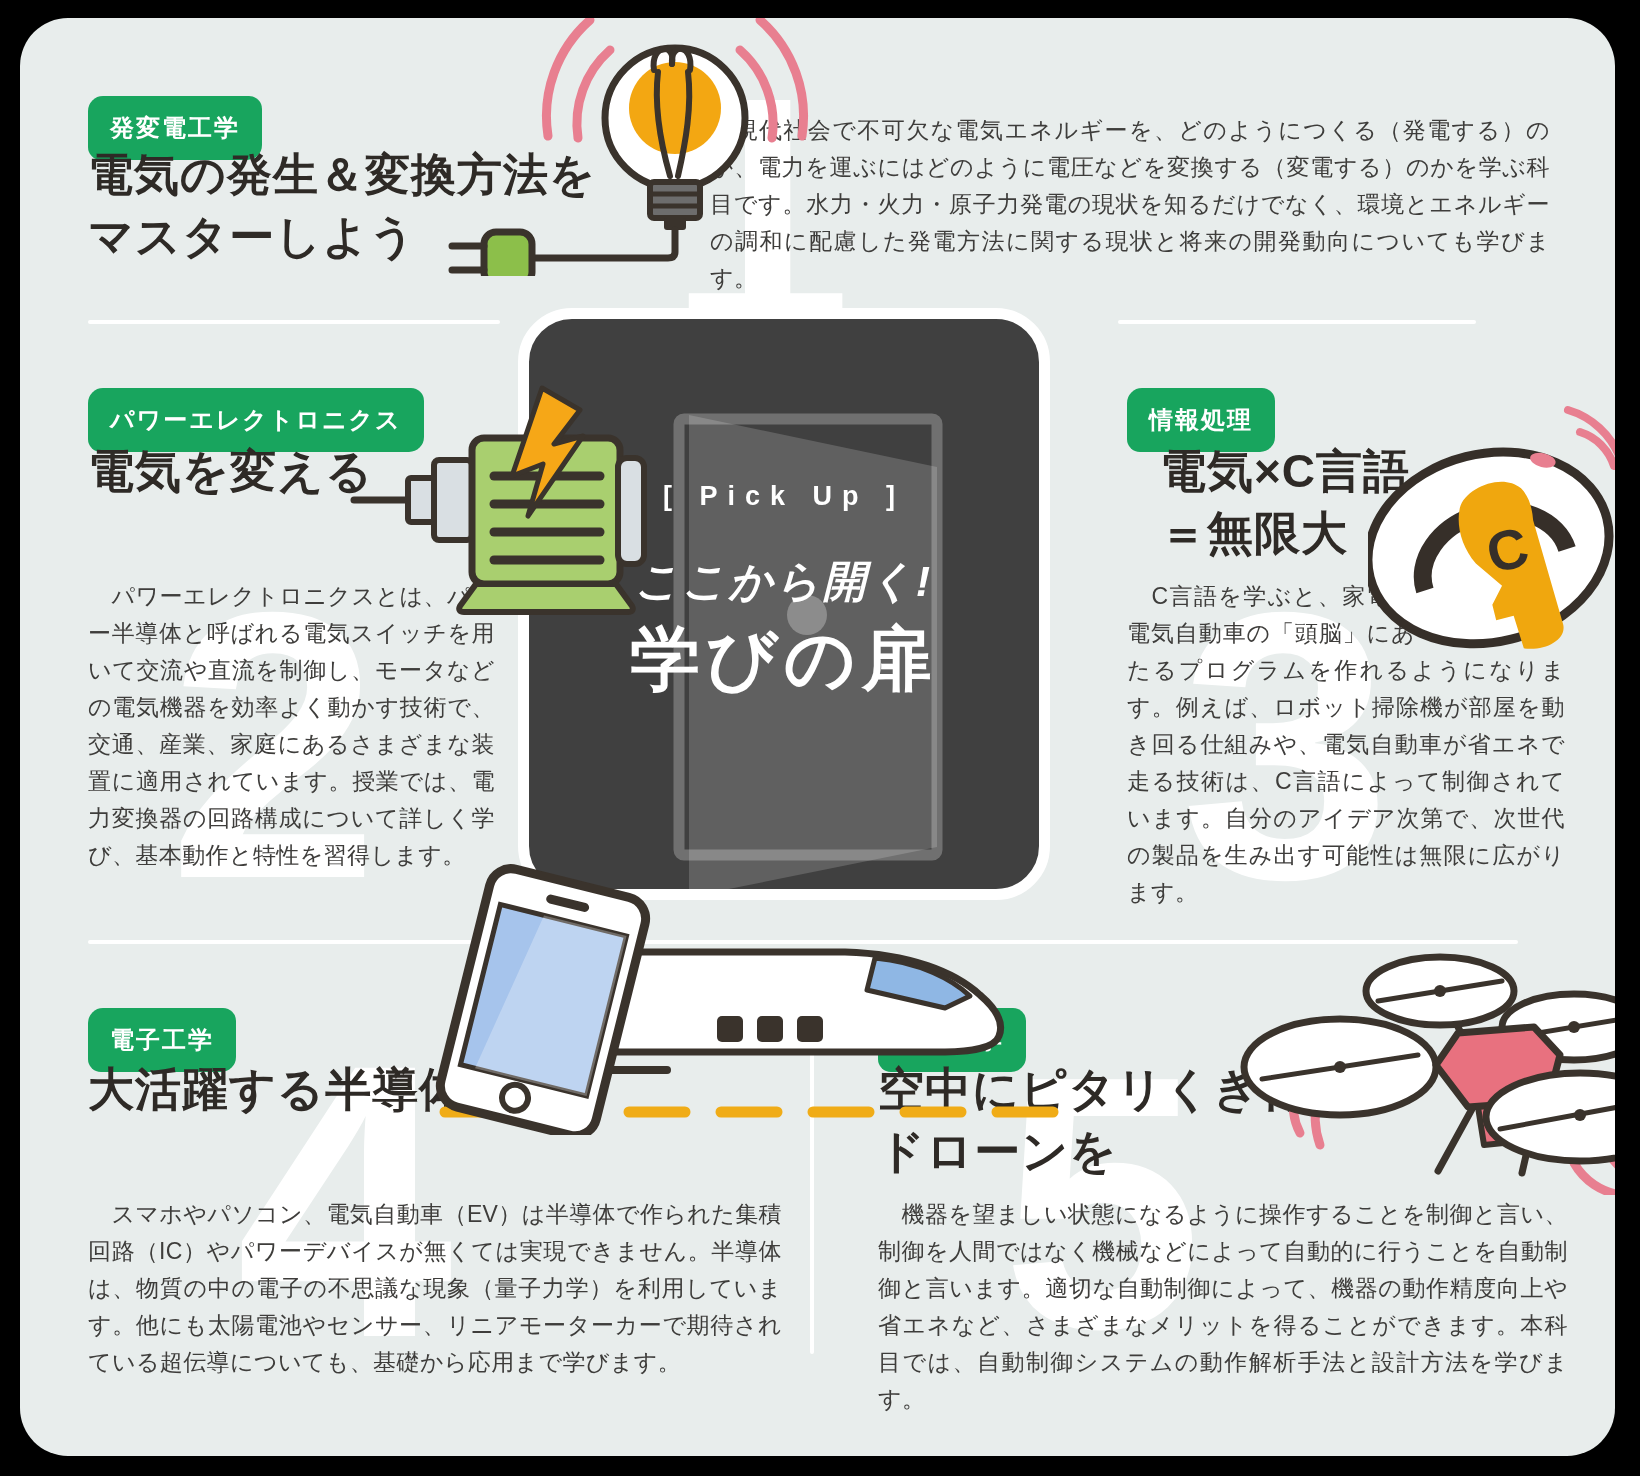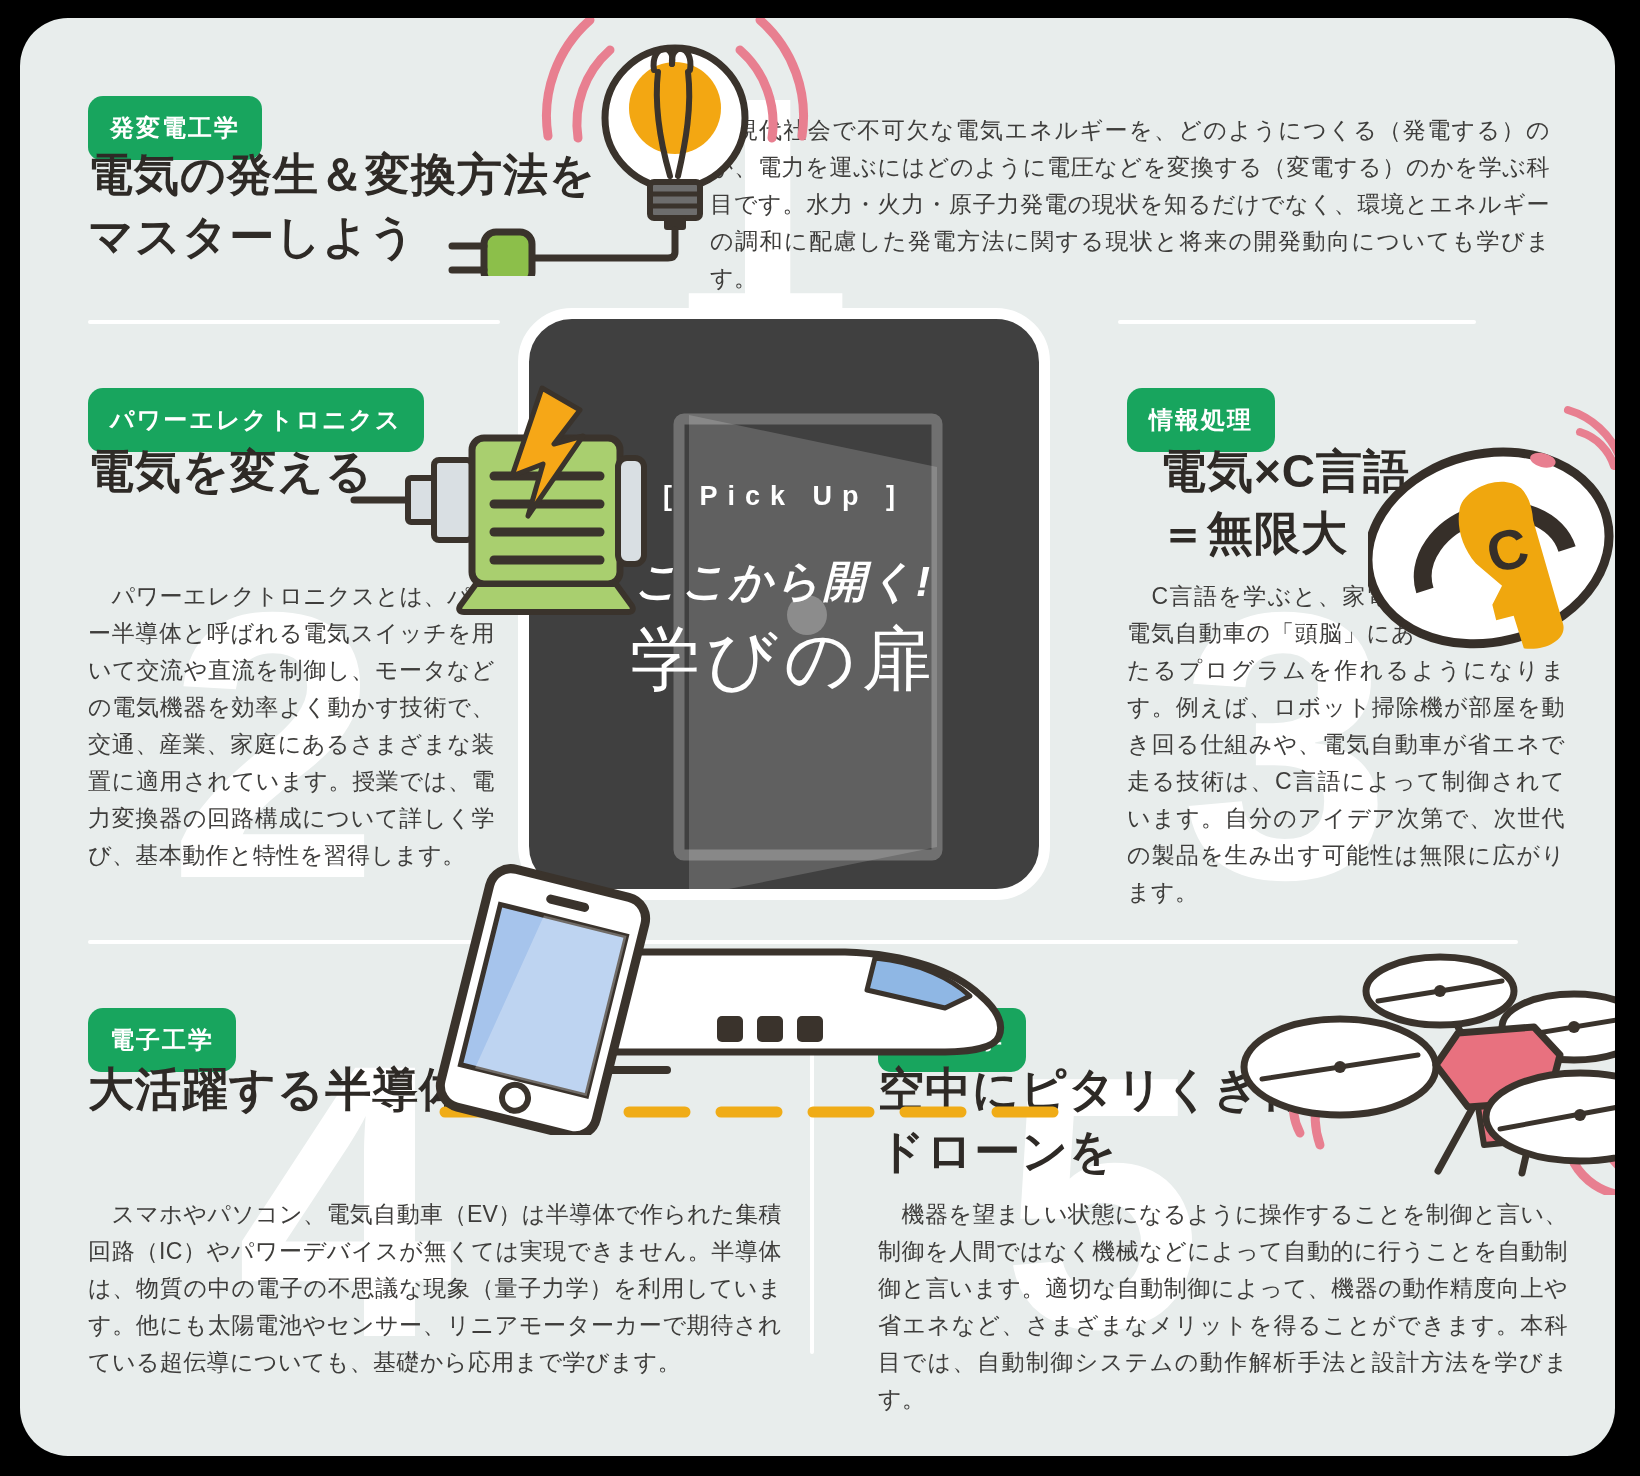--- a/index.html
+++ b/index.html
@@ -45,21 +45,21 @@
   
   .pickup-box{position:absolute;left:518px;top:308px;width:532px;height:592px;z-index:2;
               background:#404040;border:11px solid #fff;border-radius:54px;box-sizing:border-box;
               overflow:hidden;}
   .door-svg{position:absolute;left:0;top:0;}
   .pickup-tag{position:absolute;left:0;top:162px;width:100%;text-align:center;color:#fff;
               font-size:27px;font-weight:bold;letter-spacing:10px;}
   .pickup-l1{position:absolute;left:0;top:234px;width:100%;text-align:center;color:#fff;
              font-size:43px;font-weight:800;letter-spacing:3px;font-style:italic;}
   .pickup-l2{position:absolute;left:0;top:294px;width:100%;text-align:center;color:#fff;
-             font-size:70px;font-weight:400;letter-spacing:6px;}
+             font-size:70px;font-weight:700;letter-spacing:6px;}
   .illu{position:absolute;z-index:4;}
 </style>
 </head>
 <body>
 
 <div class="stage">
  <div class="card">
   <div class="inner">
 
    <div class="num n1">1</div>

